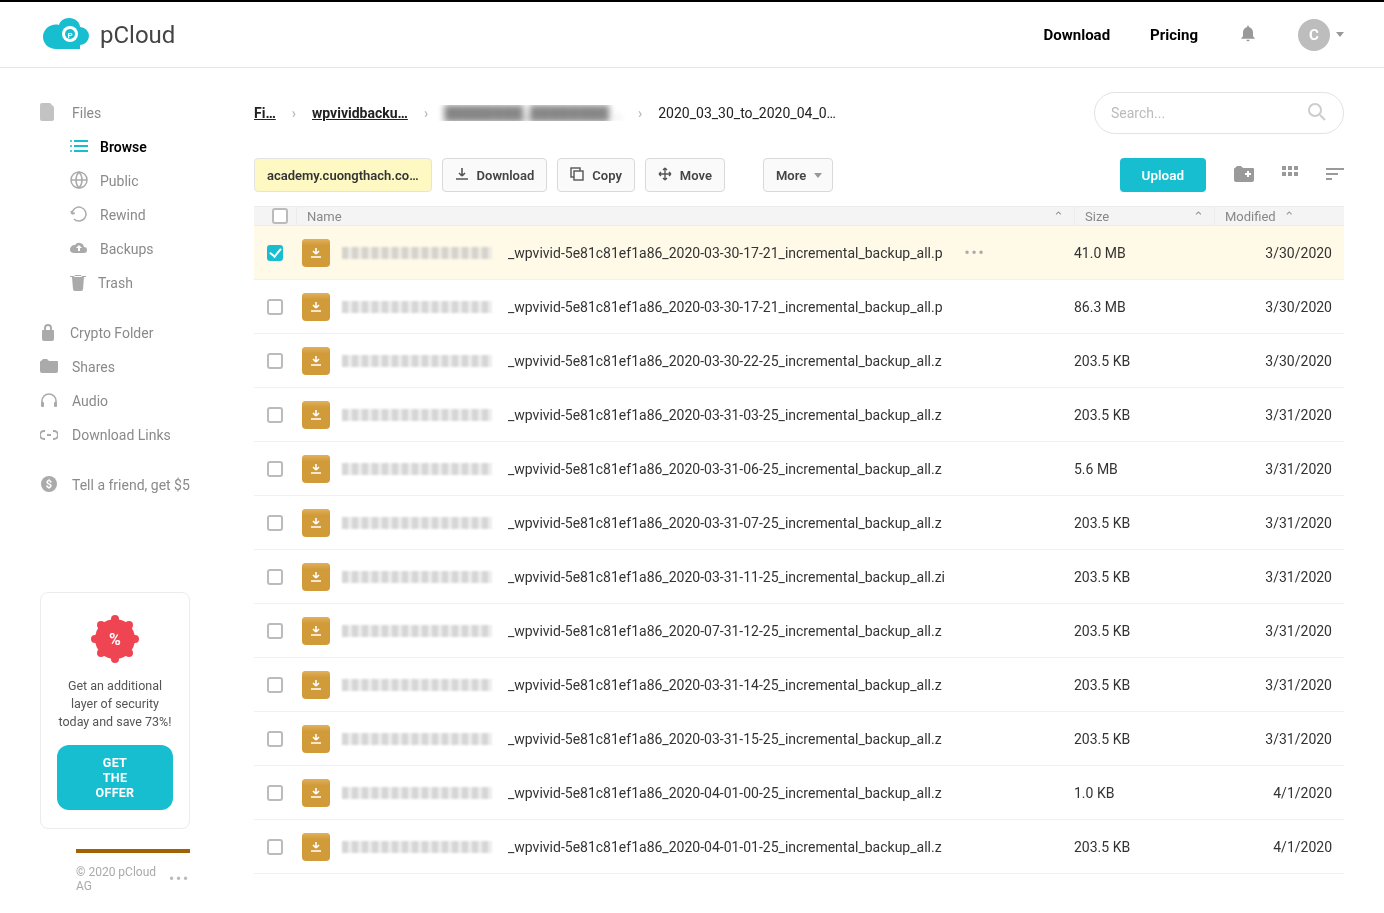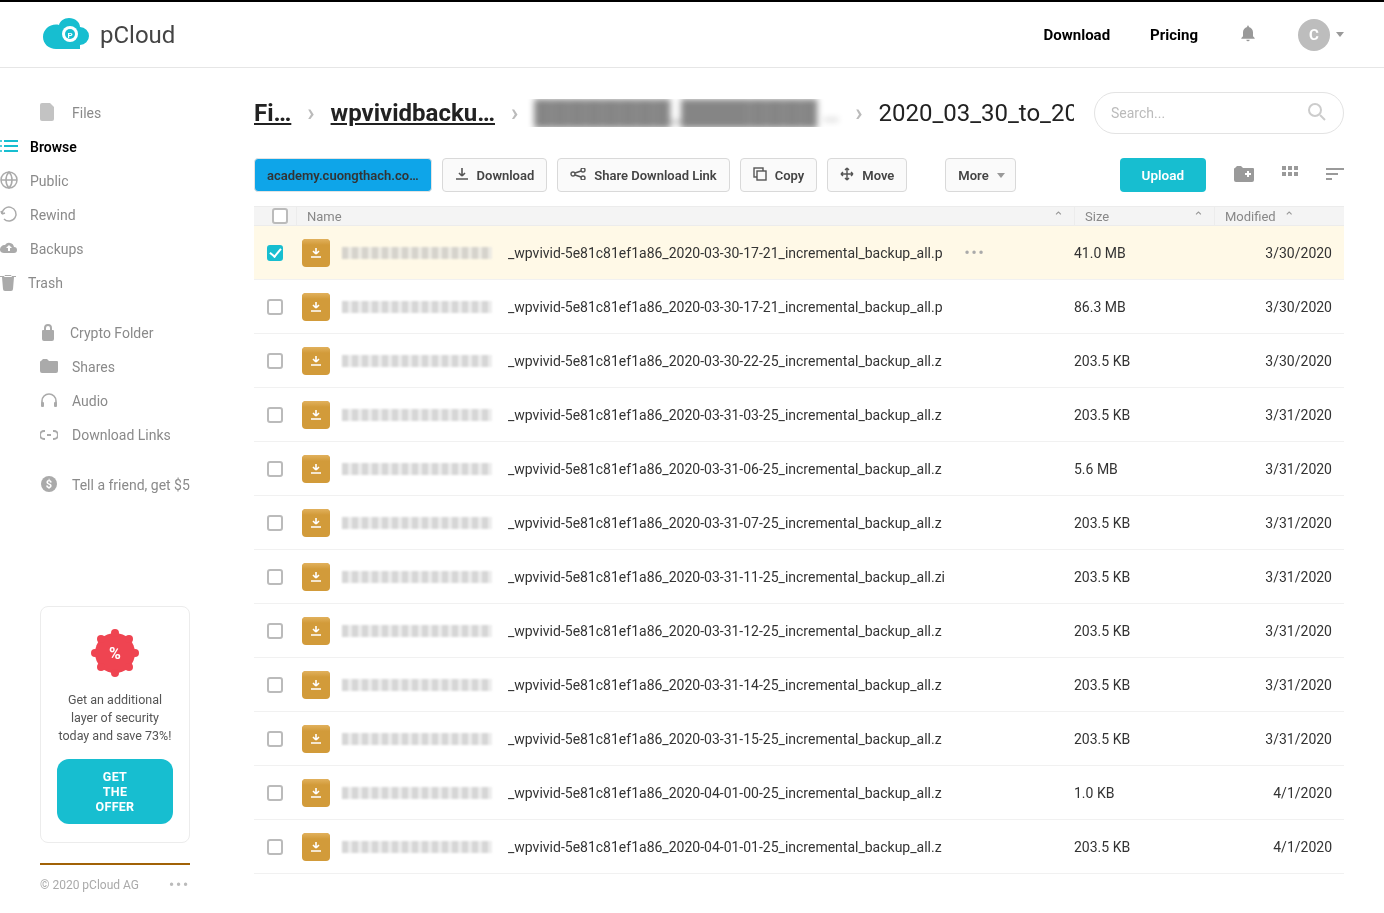--- a/index.html
+++ b/index.html
@@ -19,47 +19,47 @@
 .avatar { width: 32px; height: 32px; border-radius: 50%; background: #bdbdbd; color: #fff; display: flex; align-items: center; justify-content: center; font-weight: 700; font-size: 15px; }
 .caret { width:0; height:0; border-left:4px solid transparent; border-right:4px solid transparent; border-top:5px solid #999; }
 
 
 .body { flex: 1; display: flex; overflow: hidden; }
 .sidebar { width: 230px; padding: 28px 0 0 0; display: flex; flex-direction: column; }
 .sidebar-group { padding-left: 40px; }
 .snav { display: flex; align-items: center; gap: 14px; height: 34px; color: #8a8a8a; cursor: pointer; font-size: 14px; }
 .snav svg, .snav .nav-icon { flex: 0 0 18px; }
 .snav.active { color: #000; font-weight: 600; }
-.sub { }
+.sub { padding-left: 70px; }
 .sub .snav { gap: 12px; }
 .sidebar-gap { height: 16px; }
 
 .sidebar-bottom { margin-top: auto; padding: 0 40px 20px 40px; }
 .promo { border: 1px solid #ececec; border-radius: 8px; padding: 22px 16px 18px; text-align: center; margin-bottom: 20px; }
 .promo-badge { width: 48px; height: 48px; margin: 0 auto 14px; }
 .promo-text { font-size: 12.5px; color: #555; line-height: 1.45; margin-bottom: 14px; }
 .promo-btn { display: inline-block; background: #17bed0; color: #fff; font-weight: 700; font-size: 12.5px; padding: 10px 35px; border-radius: 12px; cursor: pointer; letter-spacing: .3px; }
-.footer-row { display: flex; align-items: center; justify-content: space-between; color: #aaa; font-size: 12px; padding-top: 12px; border-top: 2px solid #a16207; }
+.footer-row { display: flex; align-items: center; justify-content: space-between; color: #aaa; font-size: 12px; padding-top: 12px; border-top: 4px solid #a16207; margin-left: 36px; }
 .dots { letter-spacing: 2px; font-weight: 700; font-size: 14px; color: #bbb; cursor: pointer; }
 
 
 .main { flex: 1; padding: 24px 40px 0 24px; display: flex; flex-direction: column; overflow: hidden; }
 .top-row { display: flex; align-items: center; gap: 20px; margin-bottom: 24px; }
-.bcrumbs { display: flex; align-items: center; gap: 16px; font-size: 24px; color: #222; flex: 1; overflow: hidden; }
+.bcrumbs { display: flex; align-items: center; gap: 16px; font-size: 14px; color: #222; flex: 1; overflow: hidden; }
 .bc { white-space: nowrap; font-weight: 700; }
 .bc.link { text-decoration: underline; cursor: pointer; }
 .bc.sep { color: #bbb; }
 .bc.blur { filter: blur(3px); opacity: .55; font-weight: 400; }
 .bc.last { font-weight: 400; }
 .search { flex: 0 0 250px; display:flex; align-items:center; border: 1px solid #e3e3e3; border-radius: 22px; height: 42px; padding: 0 16px; color:#bbb; }
 .search input { border:none; outline:none; flex:1; font-size:14px; color:#0f766e; }
 .search input::placeholder { color:#bbb; }
 
 .toolbar { display: flex; align-items: center; gap: 10px; margin-bottom: 14px; }
-.path-box { border:1px solid #e3e3e3; background:#0ea5e9; border-radius:4px; height:34px; display:flex; align-items:center; padding:0 12px; font-size:13px; font-weight:600; color:#333; max-width:190px; overflow:hidden; white-space:nowrap; text-overflow:ellipsis; }
+.path-box { border:1px solid #e3e3e3; background:#fef9c3; border-radius:4px; height:34px; display:flex; align-items:center; padding:0 12px; font-size:13px; font-weight:600; color:#333; max-width:190px; overflow:hidden; white-space:nowrap; text-overflow:ellipsis; }
 .tbtn { border:1px solid #d9d9d9; background:#fafafa; border-radius:4px; height:34px; display:flex; align-items:center; padding:0 12px; font-size:13px; font-weight:600; color:#444; gap:8px; cursor:pointer; }
 .tbtn.more { padding-right:10px; }
 .tool-spacer { flex:1; }
 .upload-btn { background:#17bed0; color:#fff; border:none; border-radius:4px; height:34px; padding:0 22px; font-weight:600; font-size:13.5px; cursor:pointer; }
 .view-icon { color:#9a9a9a; cursor:pointer; margin-left:18px; }
 
 
 .table-wrap { flex:1; overflow:auto; }
 .thead { display:flex; align-items:center; background:#f4f4f4; height:20px; color:#888; font-size:13px; border-top:1px solid #ececec; border-bottom:1px solid #ececec; }
 .col-check { flex:0 0 42px; display:flex; align-items:center; justify-content:center; }
@@ -256,30 +256,20 @@
 
       <div class="toolbar">
         <div class="path-box">academy.cuongthach.co…</div>
         <div class="tbtn">
           <span><svg width="14" height="14" viewBox="0 0 14 14" fill="none" stroke="#555" stroke-width="1.6">
                 <path d="M7 1v8m0 0l-3-3m3 3l3-3M1 12h12"></path>
               </svg></span>
           <span>Download</span>
         </div>
         <div class="tbtn">
-          <span><svg width="16" height="12" viewBox="0 0 16 12" fill="none" stroke="#555" stroke-width="1.4">
-                <circle cx="3" cy="6" r="2"></circle>
-                <circle cx="13" cy="2" r="2"></circle>
-                <circle cx="13" cy="10" r="2"></circle>
-                <line x1="5" y1="5" x2="11" y2="3"></line>
-                <line x1="5" y1="7" x2="11" y2="9"></line>
-              </svg></span>
-          <span>Share Download Link</span>
-        </div>
-        <div class="tbtn">
           <span><svg width="14" height="14" viewBox="0 0 14 14" fill="none" stroke="#555" stroke-width="1.4">
                 <rect x="1" y="1" width="9" height="9"></rect>
                 <rect x="4" y="4" width="9" height="9" fill="#fafafa"></rect>
               </svg></span>
           <span>Copy</span>
         </div>
         <div class="tbtn">
           <span><svg width="14" height="14" viewBox="0 0 14 14" fill="none" stroke="#555" stroke-width="1.4">
                 <path d="M7 1v12M1 7h12M7 1l-2 2M7 1l2 2M7 13l-2-2M7 13l2-2M1 7l2-2M1 7l2 2M13 7l-2-2M13 7l-2 2"></path>
               </svg></span>
@@ -448,21 +438,21 @@
               <div class="col-check">
                 <div class="chk"></div>
               </div>
               <div class="col-name">
                 <div class="fileico">
                   <svg width="14" height="14" viewBox="0 0 14 14" fill="#fff">
                     <path d="M7 2v6m0 0l-3-3m3 3l3-3M2 11h10" stroke="#fff" stroke-width="1.6" fill="none"></path>
                   </svg>
                 </div>
                 <span class="blurred"></span>
-                <span class="fname">_wpvivid-5e81c81ef1a86_2020-03-31-12-25_incremental_backup_all.z</span>
+                <span class="fname">_wpvivid-5e81c81ef1a86_2020-07-31-12-25_incremental_backup_all.z</span>
               </div>
               <div class="col-size">203.5 KB</div>
               <div class="col-mod">3/31/2020</div>
             </div>
             <div class="row">
               <div class="col-check">
                 <div class="chk"></div>
               </div>
               <div class="col-name">
                 <div class="fileico">

